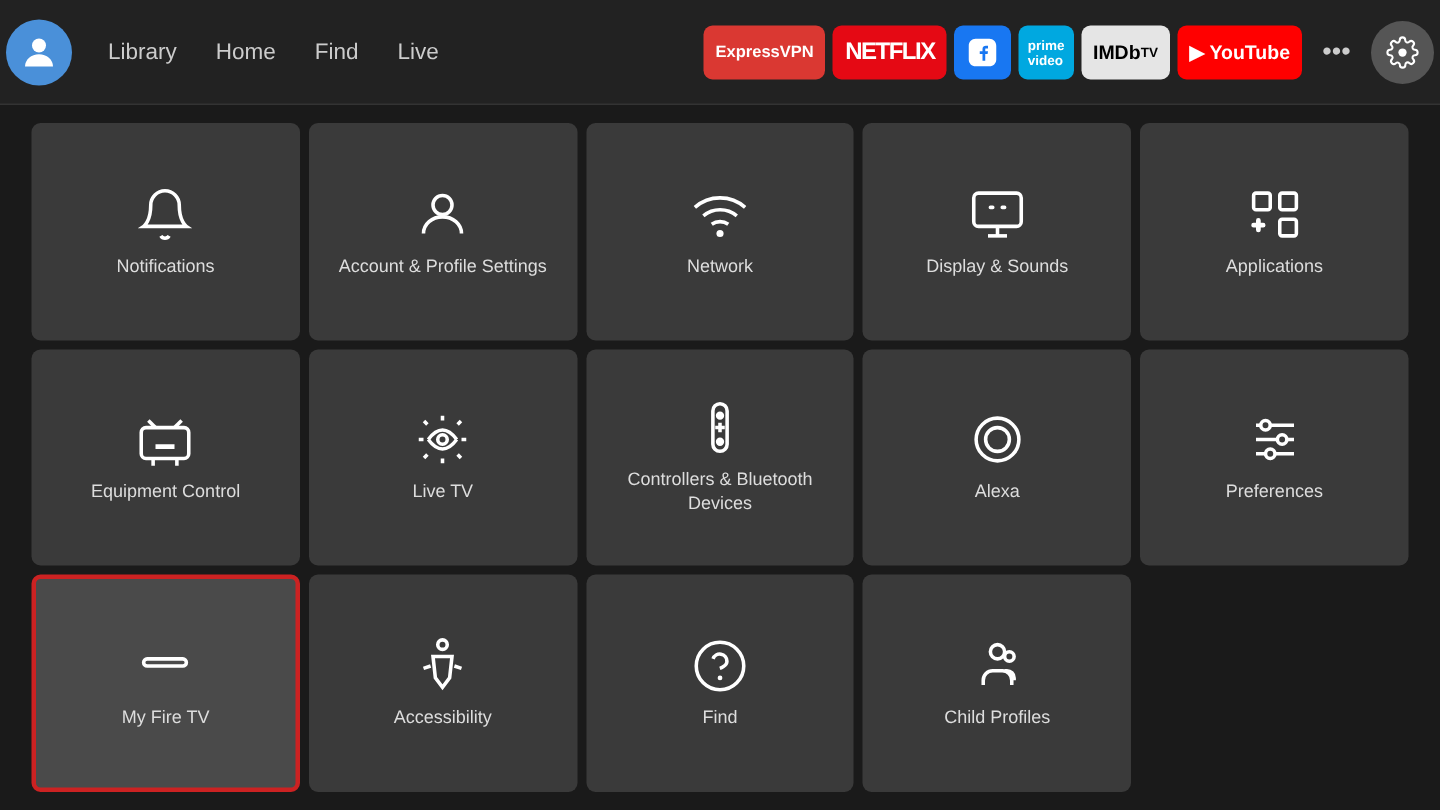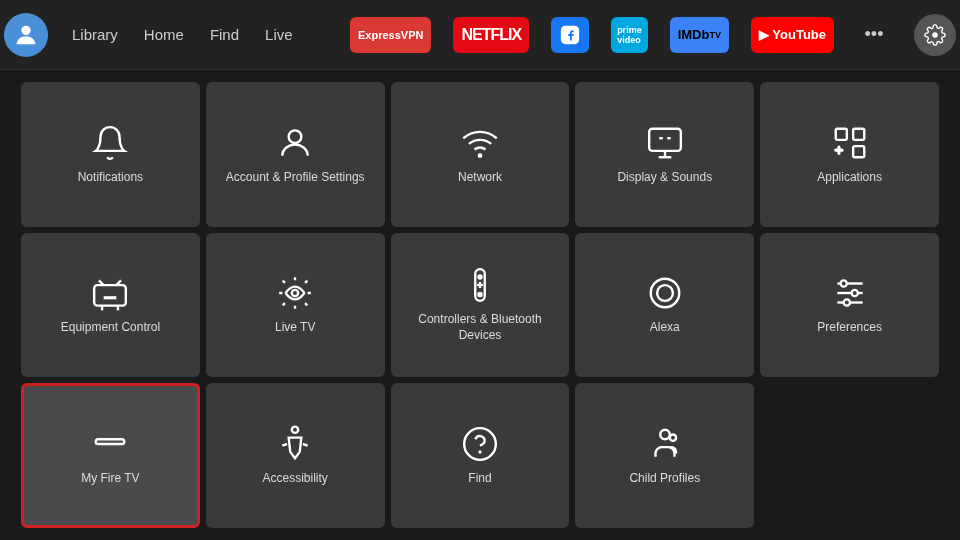--- a/index.html
+++ b/index.html
@@ -41,39 +41,39 @@
     .nav-link {
       color: #ccc;
       font-size: 15px;
       padding: 6px 10px;
       cursor: pointer;
       border-radius: 4px;
     }
     .nav-apps {
       display: flex;
       align-items: center;
-      gap: 22px;
+      gap: 5px;
       margin-left: auto;
     }
     .app-icon {
       height: 36px;
       border-radius: 6px;
       display: flex;
       align-items: center;
       justify-content: center;
       font-weight: bold;
       font-size: 12px;
       padding: 0 8px;
       cursor: pointer;
     }
     .app-expressvpn { background: #da3832; color: white; font-size: 11px; }
     .app-netflix { background: #e50914; color: white; font-size: 16px; font-weight: 900; letter-spacing: -1px; }
     .app-fbwatch { background: #1877f2; color: white; font-size: 18px; }
     .app-prime { background: #00a8e0; color: white; font-size: 10px; }
-    .app-imdb { background: #3b82f6; color: #000; font-size: 13px; font-weight: 900; }
+    .app-imdb { background: #e5e5e5; color: #000; font-size: 13px; font-weight: 900; }
     .app-youtube { background: #ff0000; color: white; font-size: 12px; }
     .nav-more {
       width: 36px;
       height: 36px;
       display: flex;
       align-items: center;
       justify-content: center;
       color: #ccc;
       cursor: pointer;
       font-size: 18px;

